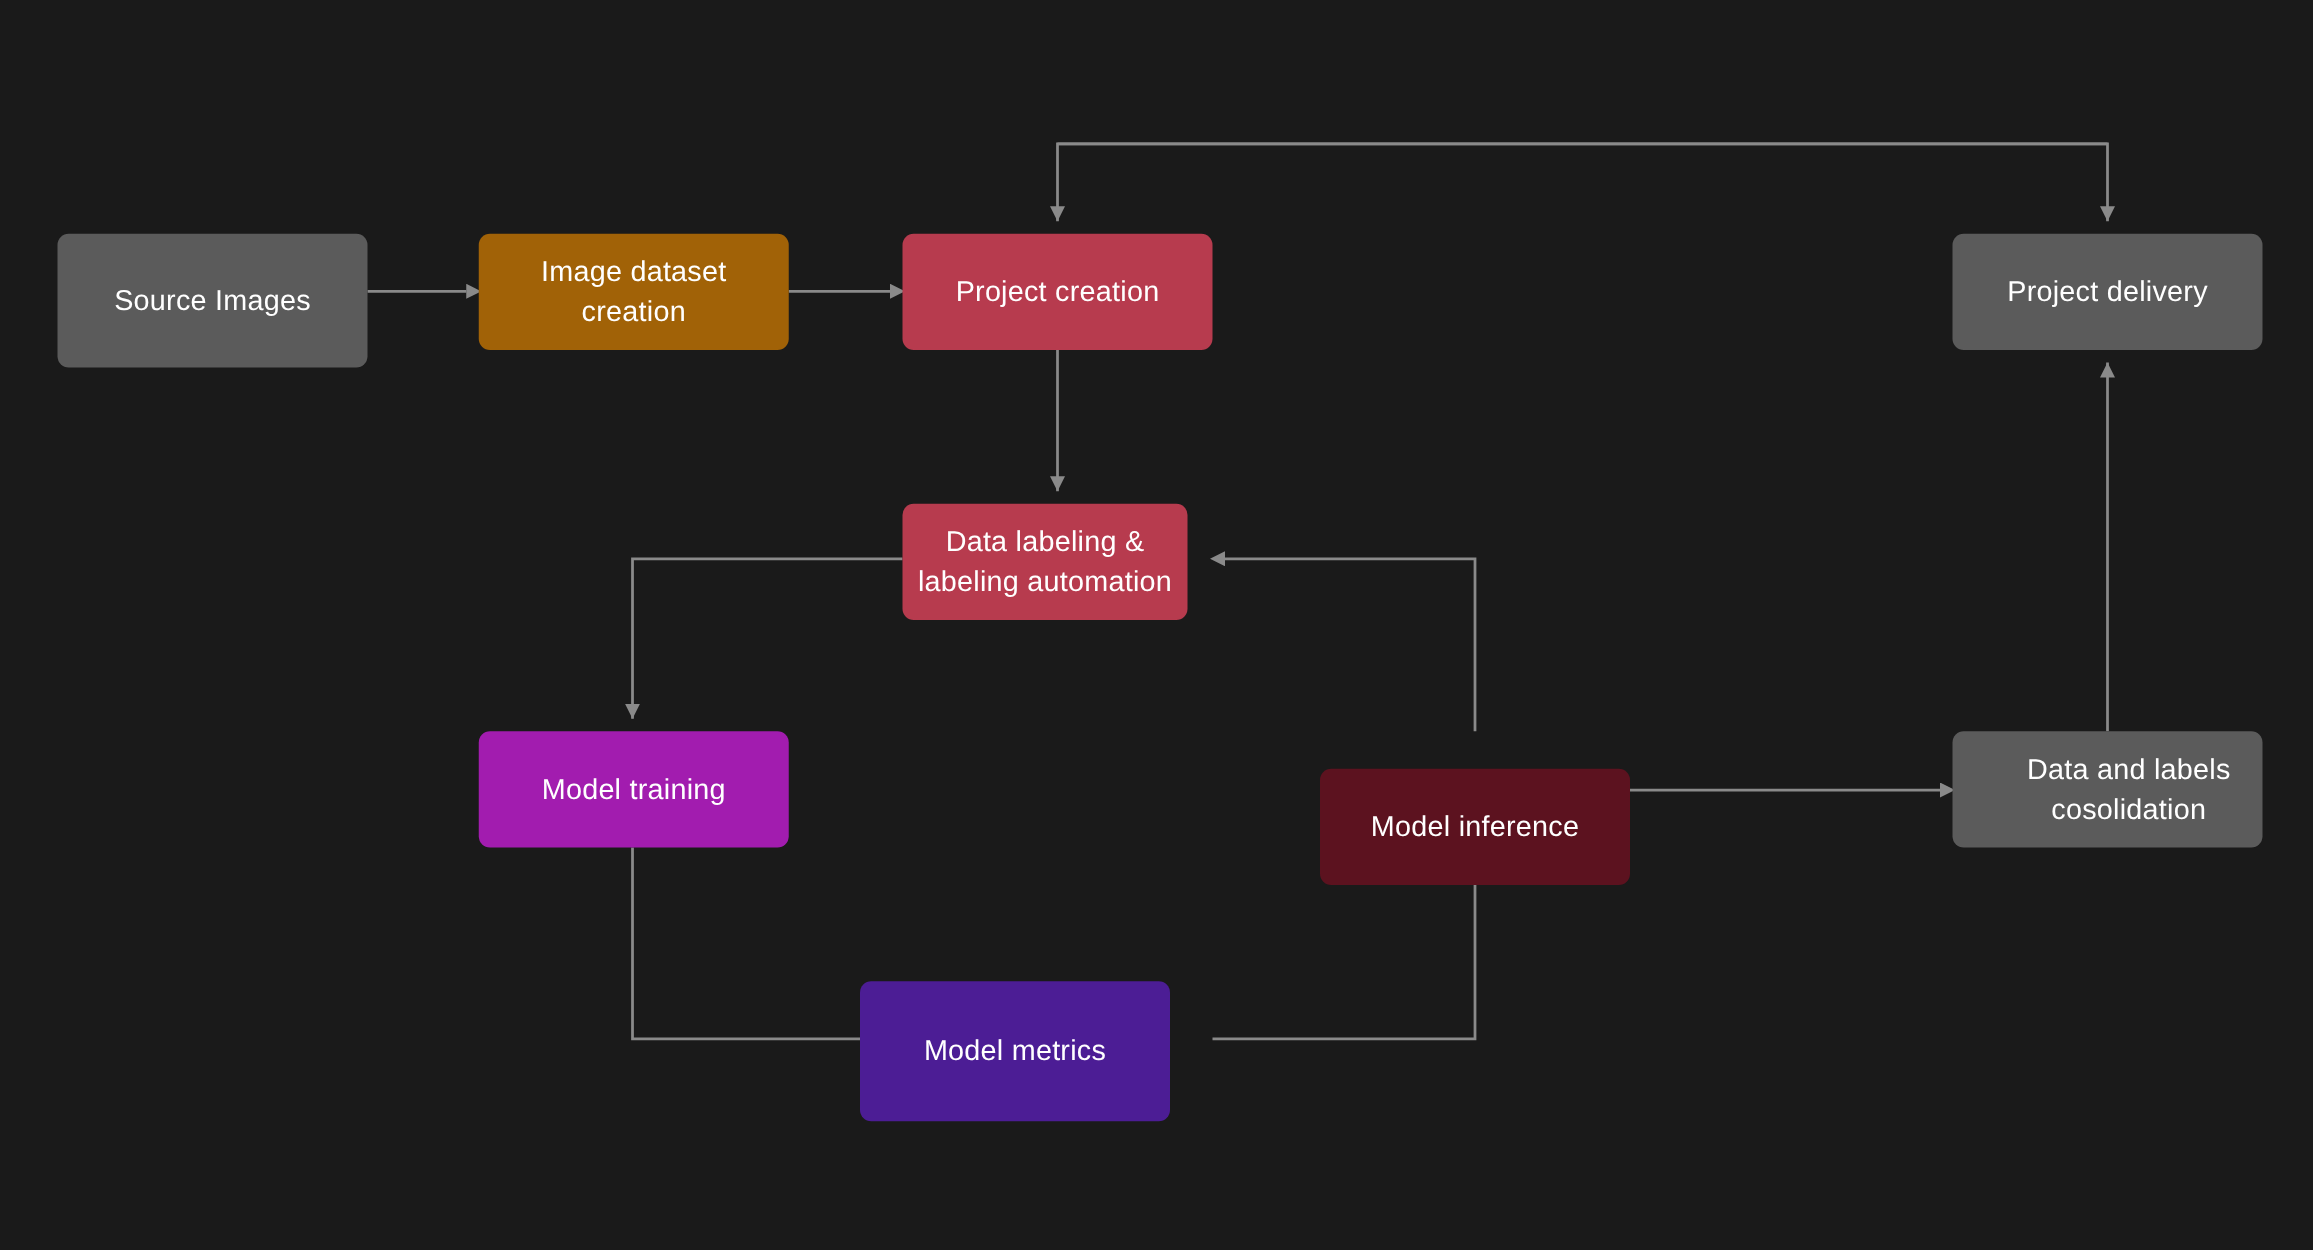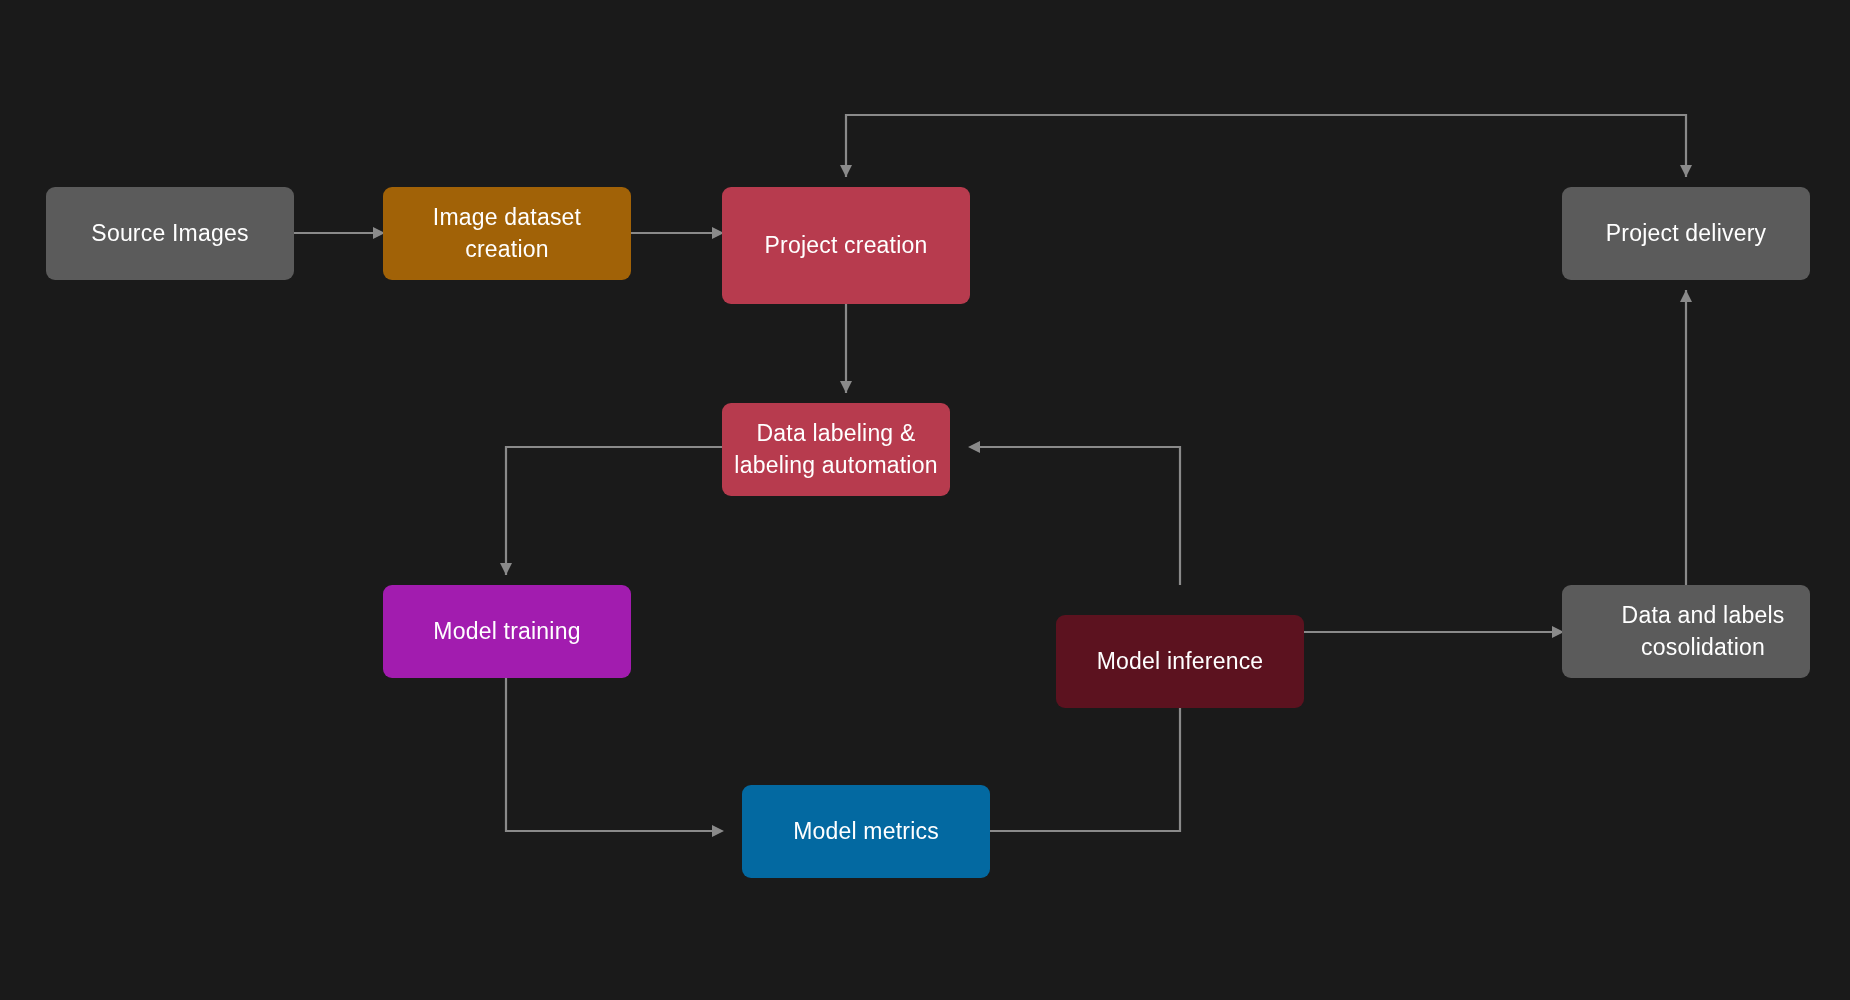--- a/index.html
+++ b/index.html
@@ -67,44 +67,44 @@
       <polyline points="722,447 506,447 506,575" fill="none" stroke="#8a8a8a" stroke-width="2.2" stroke-linejoin="miter" marker-end="url(#arrow-down)"></polyline>
       <polyline points="506,678 506,831 712,831" fill="none" stroke="#8a8a8a" stroke-width="2.2" stroke-linejoin="miter" marker-end="url(#arrow-right)"></polyline>
       <polyline points="970,831 1180,831 1180,688" fill="none" stroke="#8a8a8a" stroke-width="2.2" stroke-linejoin="miter" marker-end="url(#arrow-up)"></polyline>
       <polyline points="1180,585 1180,447 980,447" fill="none" stroke="#8a8a8a" stroke-width="2.2" stroke-linejoin="miter" marker-end="url(#arrow-left)"></polyline>
       <polyline points="1304,632 1552,632" fill="none" stroke="#8a8a8a" stroke-width="2.2" stroke-linejoin="miter" marker-end="url(#arrow-right)"></polyline>
       <polyline points="1686,585 1686,290" fill="none" stroke="#8a8a8a" stroke-width="2.2" stroke-linejoin="miter" marker-end="url(#arrow-up)"></polyline>
       <polyline points="1686,115 846,115 846,177" fill="none" stroke="#8a8a8a" stroke-width="2.2" stroke-linejoin="miter" marker-end="url(#arrow-down)"></polyline>
       <polyline points="846,115 1686,115 1686,177" fill="none" stroke="#8a8a8a" stroke-width="2.2" stroke-linejoin="miter" marker-end="url(#arrow-down)"></polyline>
     </svg>
   <div id="nodes-layer">
-      <div class="node" style="left: 46px; top: 187px; width: 248px; height: 93px; background: rgb(91, 91, 91);">
+      <div class="node" style="left: 46px; top: 187px; width: 248px; height: 107px; background: rgb(91, 91, 91);">
         <span class="node-label">Source Images</span>
       </div>
       <div class="node" style="left: 383px; top: 187px; width: 248px; height: 93px; background: #a16207;">
         <span class="node-label">Image dataset
 creation</span>
       </div>
-      <div class="node" style="left: 722px; top: 187px; width: 248px; height: 117px; background: rgb(183, 59, 78);">
+      <div class="node" style="left: 722px; top: 187px; width: 248px; height: 93px; background: rgb(183, 59, 78);">
         <span class="node-label">Project creation</span>
       </div>
       <div class="node" style="left: 1562px; top: 187px; width: 248px; height: 93px; background: rgb(91, 91, 91);">
         <span class="node-label">Project delivery</span>
       </div>
       <div class="node" style="left: 722px; top: 403px; width: 228px; height: 93px; background: rgb(183, 59, 78);">
         <span class="node-label">Data labeling &amp;
 labeling automation</span>
       </div>
       <div class="node" style="left: 383px; top: 585px; width: 248px; height: 93px; background: #a21caf;">
         <span class="node-label">Model training</span>
       </div>
       <div class="node" style="left: 1056px; top: 585px; width: 248px; height: 93px; background: rgb(92, 18, 31); margin-top: 30px;">
         <span class="node-label">Model inference</span>
       </div>
       <div class="node" style="left: 1562px; top: 585px; width: 248px; height: 93px; background: rgb(91, 91, 91); padding-left: 44px;">
         <span class="node-label">Data and labels
 cosolidation</span>
       </div>
-      <div class="node" style="left: 742px; top: 785px; width: 248px; height: 93px; background: #0369a1;">
+      <div class="node" style="left: 688px; top: 785px; width: 248px; height: 112px; background: #4c1d95;">
         <span class="node-label">Model metrics</span>
       </div>
     </div>
 </div>
 
 </body></html>

